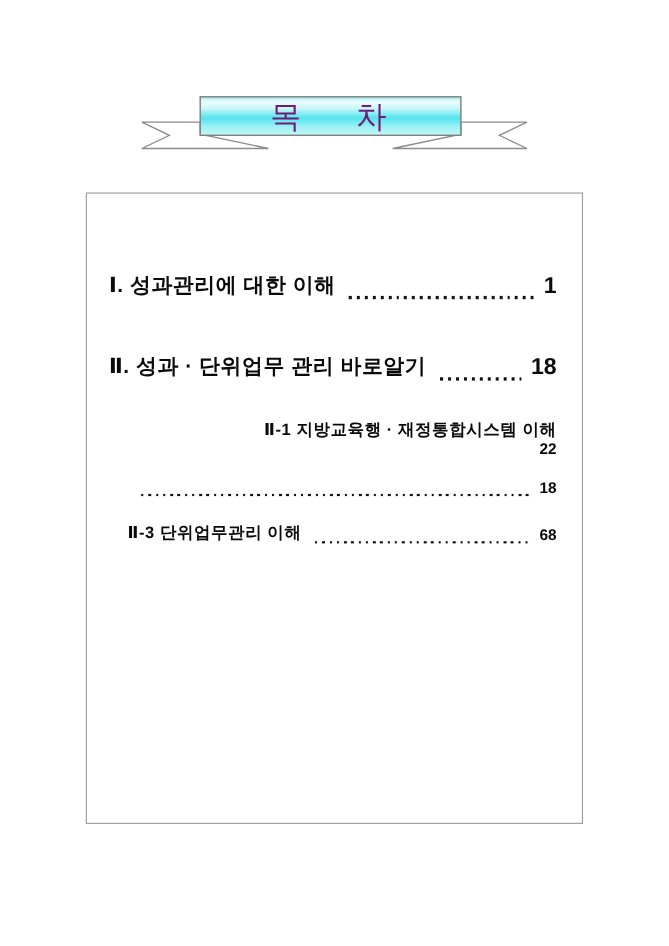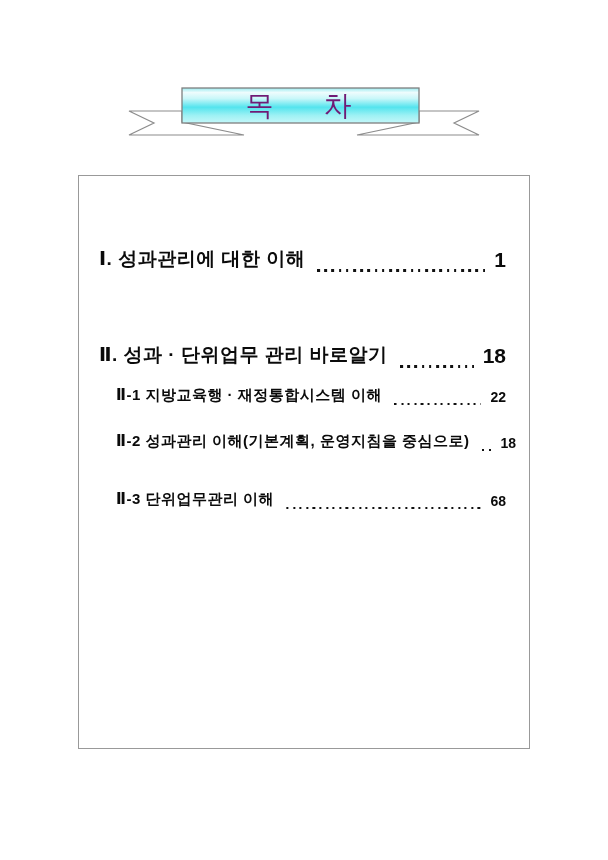--- a/index.html
+++ b/index.html
@@ -54,24 +54,24 @@
     display: flex;
     align-items: flex-end;
     padding: 0 23px 0 20px;
     font-weight: bold;
     white-space: nowrap;
   }
   .toc-row.main { font-size: 19px; height: 28px; }
   .toc-row.sub  { font-size: 15px; height: 24px; padding-left: 37px; }
 
   .toc-row.r0 { top: 68px; }
-  .toc-row.r1 { top: 164px; }
-  .toc-row.r2 { top: 205px; }
+  .toc-row.r1 { top: 142px; }
+  .toc-row.r2 { top: 205px; flex-direction: column; }
   .toc-row.r3 { top: 251px; }
-  .toc-row.r4 { top: 309px; }
+  .toc-row.r4 { top: 294px; }
   .toc-row.r5 { top: 396px; }
 
   .toc-label { flex: 0 0 auto; letter-spacing: 0.5px; }
 
   .leader {
     flex: 1 1 auto;
     height: 3px;
     margin: 0 9px 0 12px;
     background-image: repeating-linear-gradient(90deg, #111111 0px, #111111 2.6px, transparent 2.6px, transparent 7.2px);
     background-position: right center;
@@ -125,21 +125,20 @@
     <span class="toc-page">18</span>
   </div>
 
   <div class="toc-row sub r2">
     <span class="toc-label">Ⅱ-1 지방교육행 · 재정통합시스템 이해</span>
     <span class="leader"></span>
     <span class="toc-page">22</span>
   </div>
 
   <div class="toc-row sub r3">
-    <span class="toc-label">Ⅱ-2 성과관리 이해(기본계획, 운영지침을 중심으로)</span>
     <span class="leader"></span>
     <span class="toc-page">18</span>
   </div>
 
   <div class="toc-row sub r4">
     <span class="toc-label">Ⅱ-3 단위업무관리 이해</span>
     <span class="leader"></span>
     <span class="toc-page">68</span>
   </div>
 

